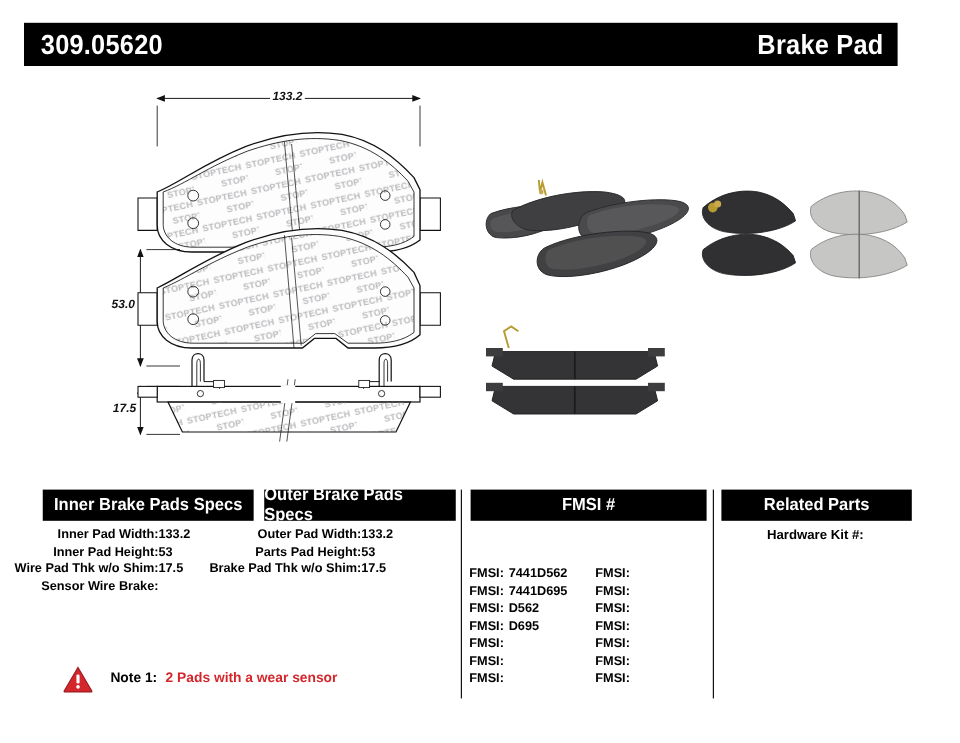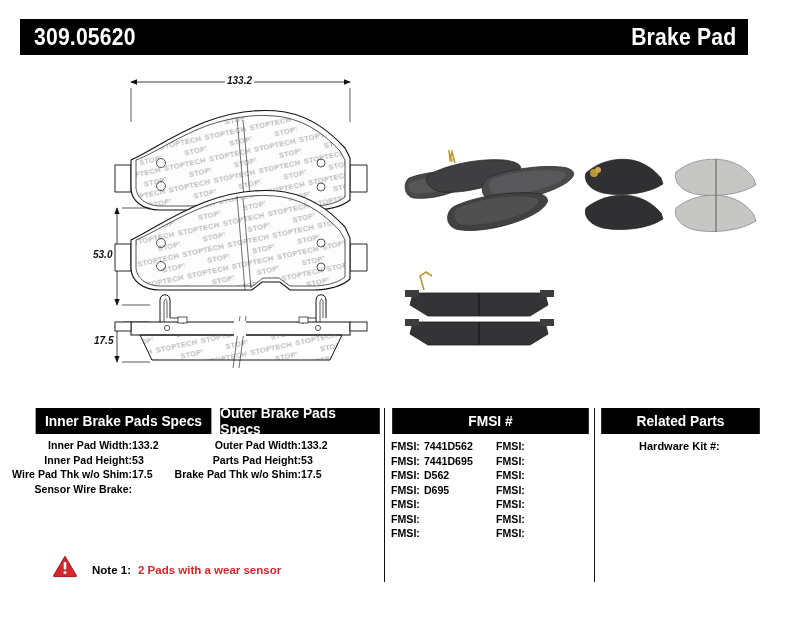--- a/index.html
+++ b/index.html
@@ -67,42 +67,42 @@
   .thead .gapw { width:3px; background:#fff; }
   .thead .cell.c3 { width:207px; }
   .thead .cell.c4 { width:167px; }
 
   .tbody { display:flex; position:relative; min-height:148px; padding-top:5px;gap:30px; }
   .tbody .vline {
     position:absolute; top:-26px; bottom:0; width:1.2px; background:#111;
   }
   .col-inner { width:185px; }
   .col-outer { width:168px; }
-  .col-fmsi  { width:210px; display:flex; }
+  .col-fmsi  { width:210px; display:flex;margin-top:32px; }
   .col-rel   { width:167px; padding-left:16px; }
   .specrow { position:relative; height:14.5px; }
   .specrow .lbl {
     position:absolute; right:52px; top:0;
     font-size:10.6px; font-weight:bold; white-space:nowrap;
   }
   .specrow .val {
     position:absolute; left:auto; right:6px; top:0; text-align:left;
     width:46px;
     font-size:10.6px; font-weight:bold; white-space:nowrap;
   }
 
   .fmsi-sub { width:105px; padding-left:8px; }
   .fmsi-row { font-size:10.6px; font-weight:bold; line-height:14.5px; white-space:nowrap; }
   .fmsi-row .k { }
   .fmsi-row .v { margin-left:4px; }
 
   .rel-row { font-size:11px; font-weight:bold; line-height:14.5px; }
 
   
-  #notes { position:absolute; left:52px; top:551px; display:flex; align-items:flex-end; }
+  #notes { position:absolute; left:52px; top:551px; display:flex; align-items:center; }
   #warn-icon { width:26px; height:24px; margin-right:14px; margin-top:3px; flex:none; }
   .note-line { font-size:11.5px; font-weight:bold; line-height:16px; white-space:nowrap; }
   .note-line .nlbl { display:inline-block; width:46px; }
   .note-line .ntxt { color:#d4272c; }
 </style>
 </head>
 <body>
 
 <div id="header-bar">
   <span class="htxt">309.05620</span>

